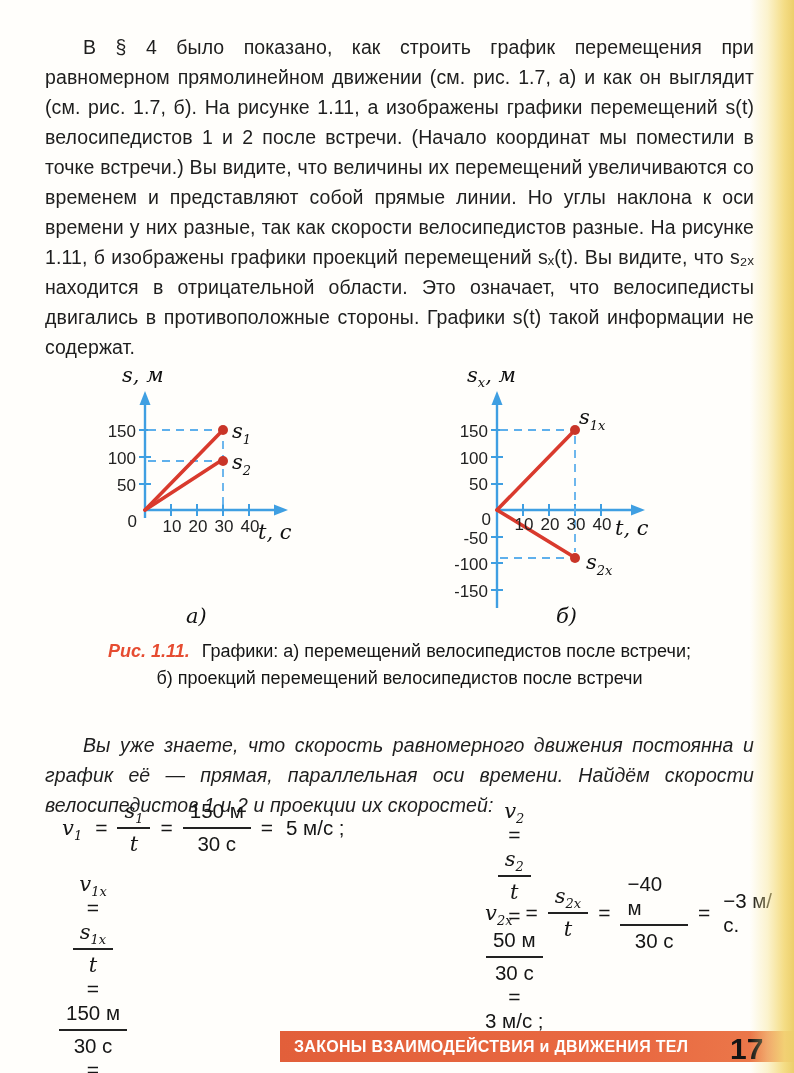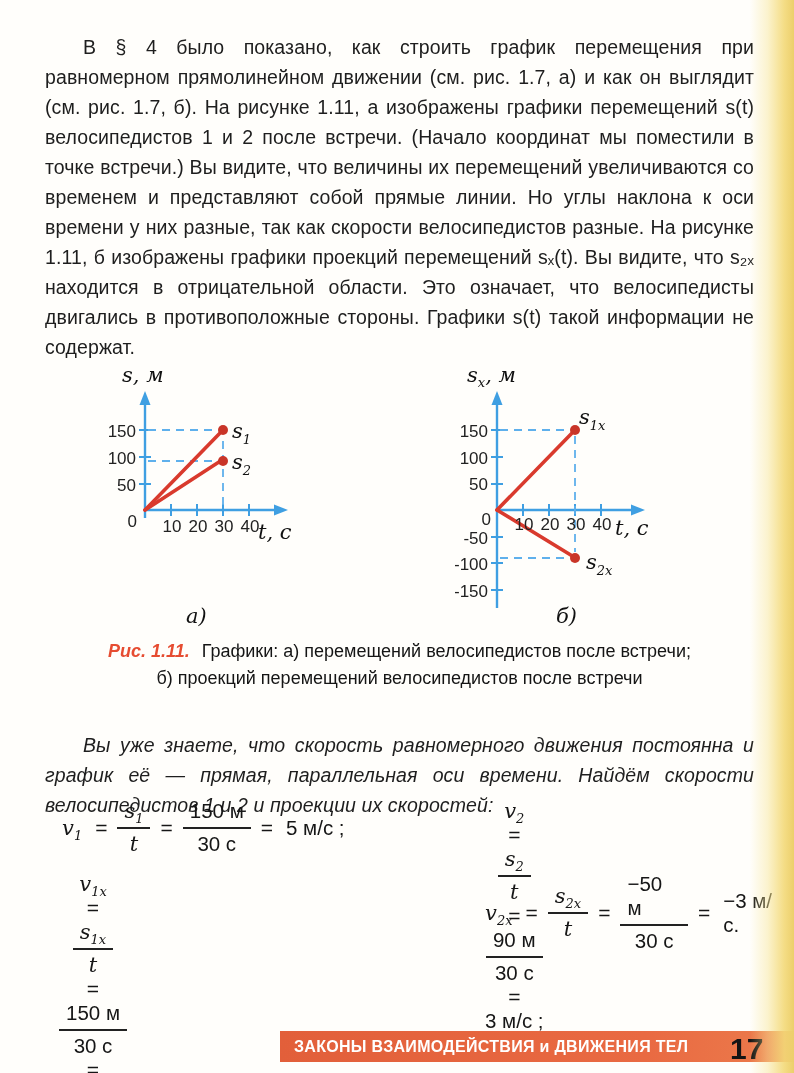--- a/index.html
+++ b/index.html
@@ -181,21 +181,21 @@
 
   <div class="formula" id="formula-2">
     <span class="piece"><span>v</span><sub>2</sub></span>
     <span class="eq">=</span>
     <span class="frac">
         <span class="top"><span>s</span><sub>2</sub></span>
         <span class="bot">t</span>
       </span>
     <span class="eq">=</span>
     <span class="frac upright">
-        <span class="top">90 м</span>
+        <span class="top">50 м</span>
         <span class="bot">30 с</span>
       </span>
     <span class="eq">=</span>
     <span class="piece upright">3 м/с ;</span>
   </div>
 
   <div class="formula" id="formula-3">
     <span class="piece"><span>v</span><sub>1x</sub></span>
     <span class="eq">=</span>
     <span class="frac">
@@ -213,21 +213,21 @@
 
   <div class="formula" id="formula-4">
     <span class="piece"><span>v</span><sub>2x</sub></span>
     <span class="eq">=</span>
     <span class="frac">
         <span class="top"><span>s</span><sub>2x</sub></span>
         <span class="bot">t</span>
       </span>
     <span class="eq">=</span>
     <span class="frac upright">
-        <span class="top">−50 м</span>
+        <span class="top">−40 м</span>
         <span class="bot">30 с</span>
       </span>
     <span class="eq">=</span>
     <span class="piece upright">−3 м/с.</span>
   </div>
 
 
   <div class="footer-bar">
     <span class="footer-title">ЗАКОНЫ ВЗАИМОДЕЙСТВИЯ и ДВИЖЕНИЯ ТЕЛ</span>
     <span class="footer-page">17</span>

